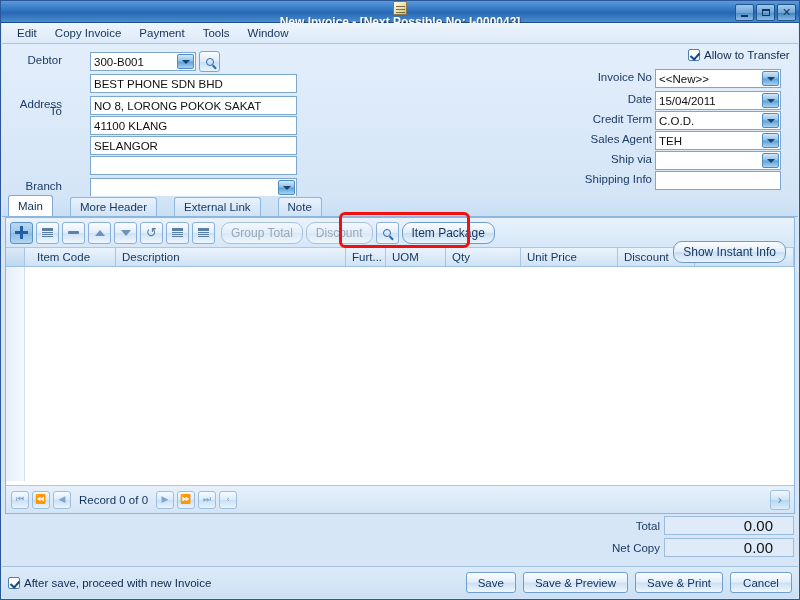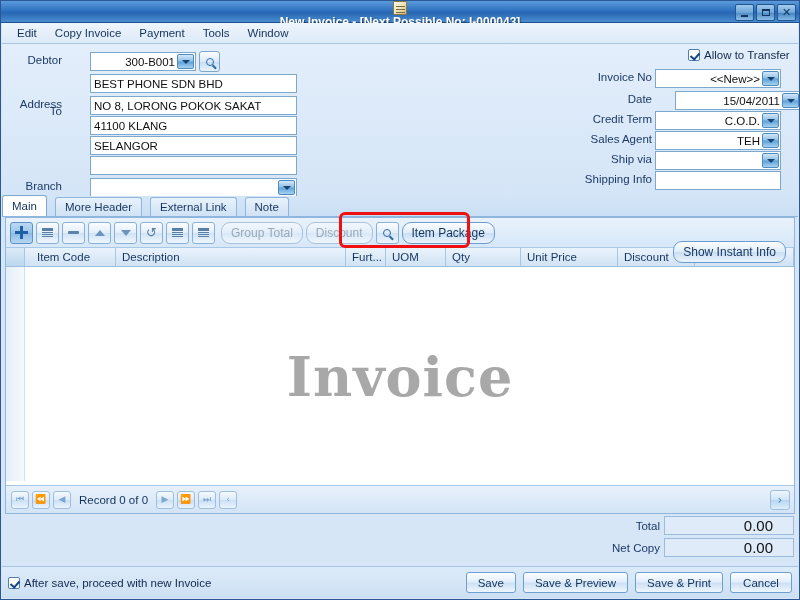--- a/index.html
+++ b/index.html
@@ -70,21 +70,21 @@
   .headpanel {
     position: absolute; left: 1px; top: 43px; width: 796px; height: 152px;
     background: linear-gradient(180deg,#e3eefb 0%, #d4e5f7 100%);
   }
   .lbl { color: #1c3b66; font-size: 11.5px; text-align: right; white-space: nowrap; }
   .fld {
     background:#ffffff; border:1px solid #7ca7cf; height:19px;
     font-size:11.5px; color:#101010; padding: 0 3px;
     display:flex; align-items:center; white-space:nowrap; overflow:hidden;
   }
-  .combo { position: relative; padding-right: 20px; justify-content: flex-end; }
+  .combo { position: relative; padding-right: 20px; }
   .combo-arrow {
     position:absolute; right:1px; top:1px; width:17px; height:15px;
     background: linear-gradient(180deg,#d3e7f9 0%,#8fc0e6 48%,#5ba0d8 52%,#a7d2f0 100%);
     border:1px solid #4d8cc2; border-radius:2px;
     display:flex; align-items:center; justify-content:center;
   }
   .arr-d { width:0;height:0;border-left:4px solid transparent;border-right:4px solid transparent;border-top:4px solid #1a4372; }
   .btn-search {
     width: 21px; height: 21px;
     background: linear-gradient(180deg,#fbfdff 0%,#dceaf8 50%,#c3dcf2 51%,#eaf4fd 100%);
@@ -101,21 +101,21 @@
   }
   .chk.on:after {
     content:""; position:absolute; left:3px; top:1px; width:4px; height:7px;
     border:solid #15488a; border-width:0 2px 2px 0; transform:rotate(42deg);
   }
   .chk-lbl { color:#102a4d; font-size:11.5px; white-space:nowrap; }
 
   
   .tabstrip {
     position:absolute; left:1px; top:195px; width:796px; height:21px;
-    display:flex; align-items:flex-end; gap:8px;
+    display:flex; align-items:flex-end; padding-left:6px; gap:17px;
     border-bottom:1px solid #8fb6dc;
     background: linear-gradient(180deg,#d4e5f7 0%, #cadff4 100%);
   }
   .tab {
     height:19px; padding:0 9px; display:flex; align-items:center;
     font-size:11.5px; color:#16355f;
     background: linear-gradient(180deg,#e8f2fc 0%, #cfe2f5 100%);
     border:1px solid #8fb6dc; border-bottom:none;
     border-radius:3px 3px 0 0;
   }
@@ -322,21 +322,21 @@
 
     <div style="position:absolute;left:540px;top:27px;width:110px;" class="lbl">Invoice No</div>
     <div class="fld combo" style="position:absolute;left:653px;top:25px;width:126px;">
       <span>&lt;&lt;New&gt;&gt;</span>
       <span class="combo-arrow">
           <span class="arr-d"></span>
         </span>
     </div>
 
     <div style="position:absolute;left:540px;top:49px;width:110px;" class="lbl">Date</div>
-    <div class="fld combo" style="position:absolute;left:653px;top:47px;width:126px;margin-left:20px;">
+    <div class="fld combo" style="position:absolute;left:653px;top:47px;width:126px;">
       <span>15/04/2011</span>
       <span class="combo-arrow">
           <span class="arr-d"></span>
         </span>
     </div>
 
     <div style="position:absolute;left:540px;top:69px;width:110px;" class="lbl">Credit Term</div>
     <div class="fld combo" style="position:absolute;left:653px;top:67px;width:126px;">
       <span>C.O.D.</span>
       <span class="combo-arrow">
@@ -439,21 +439,20 @@
       <div class="gh" style="width:40px;">Furt...</div>
       <div class="gh" style="width:60px;">UOM</div>
       <div class="gh" style="width:75px;">Qty</div>
       <div class="gh" style="width:97px;">Unit Price</div>
       <div class="gh" style="width:77px;">Discount</div>
       <div class="gh" style="flex:1;">SubTotal</div>
     </div>
 
     <div class="gbody">
       <div class="idxcol"></div>
-      <div class="watermark">Invoice</div>
     </div>
 
     <div class="gnav">
       <div class="nbtn">⏮</div>
       <div class="nbtn">⏪</div>
       <div class="nbtn">◀</div>
       <div class="rec-text">Record 0 of 0</div>
       <div class="nbtn">▶</div>
       <div class="nbtn">⏩</div>
       <div class="nbtn">⏭</div>

